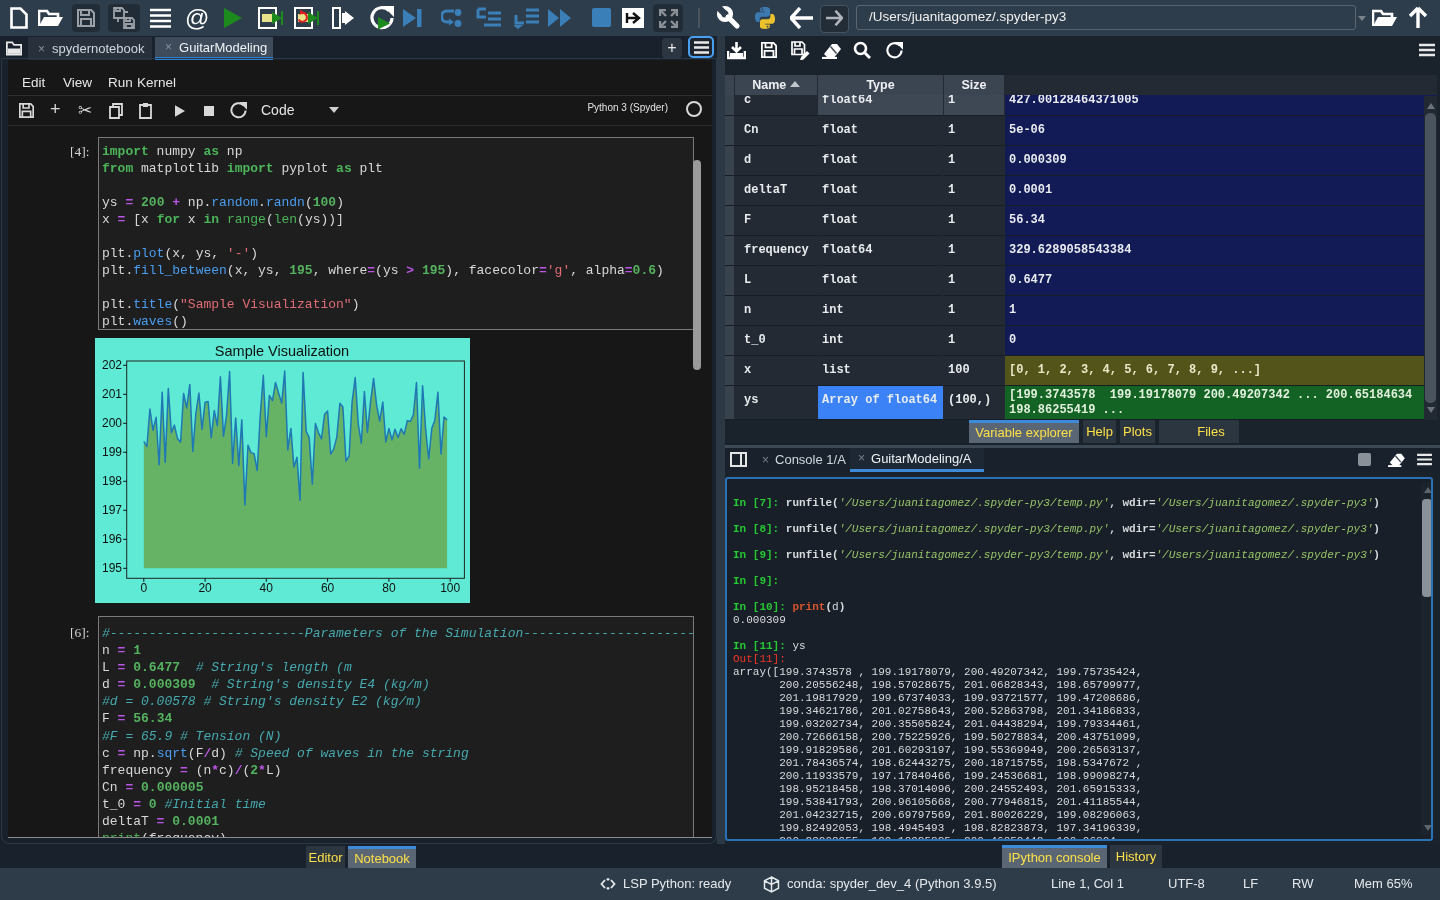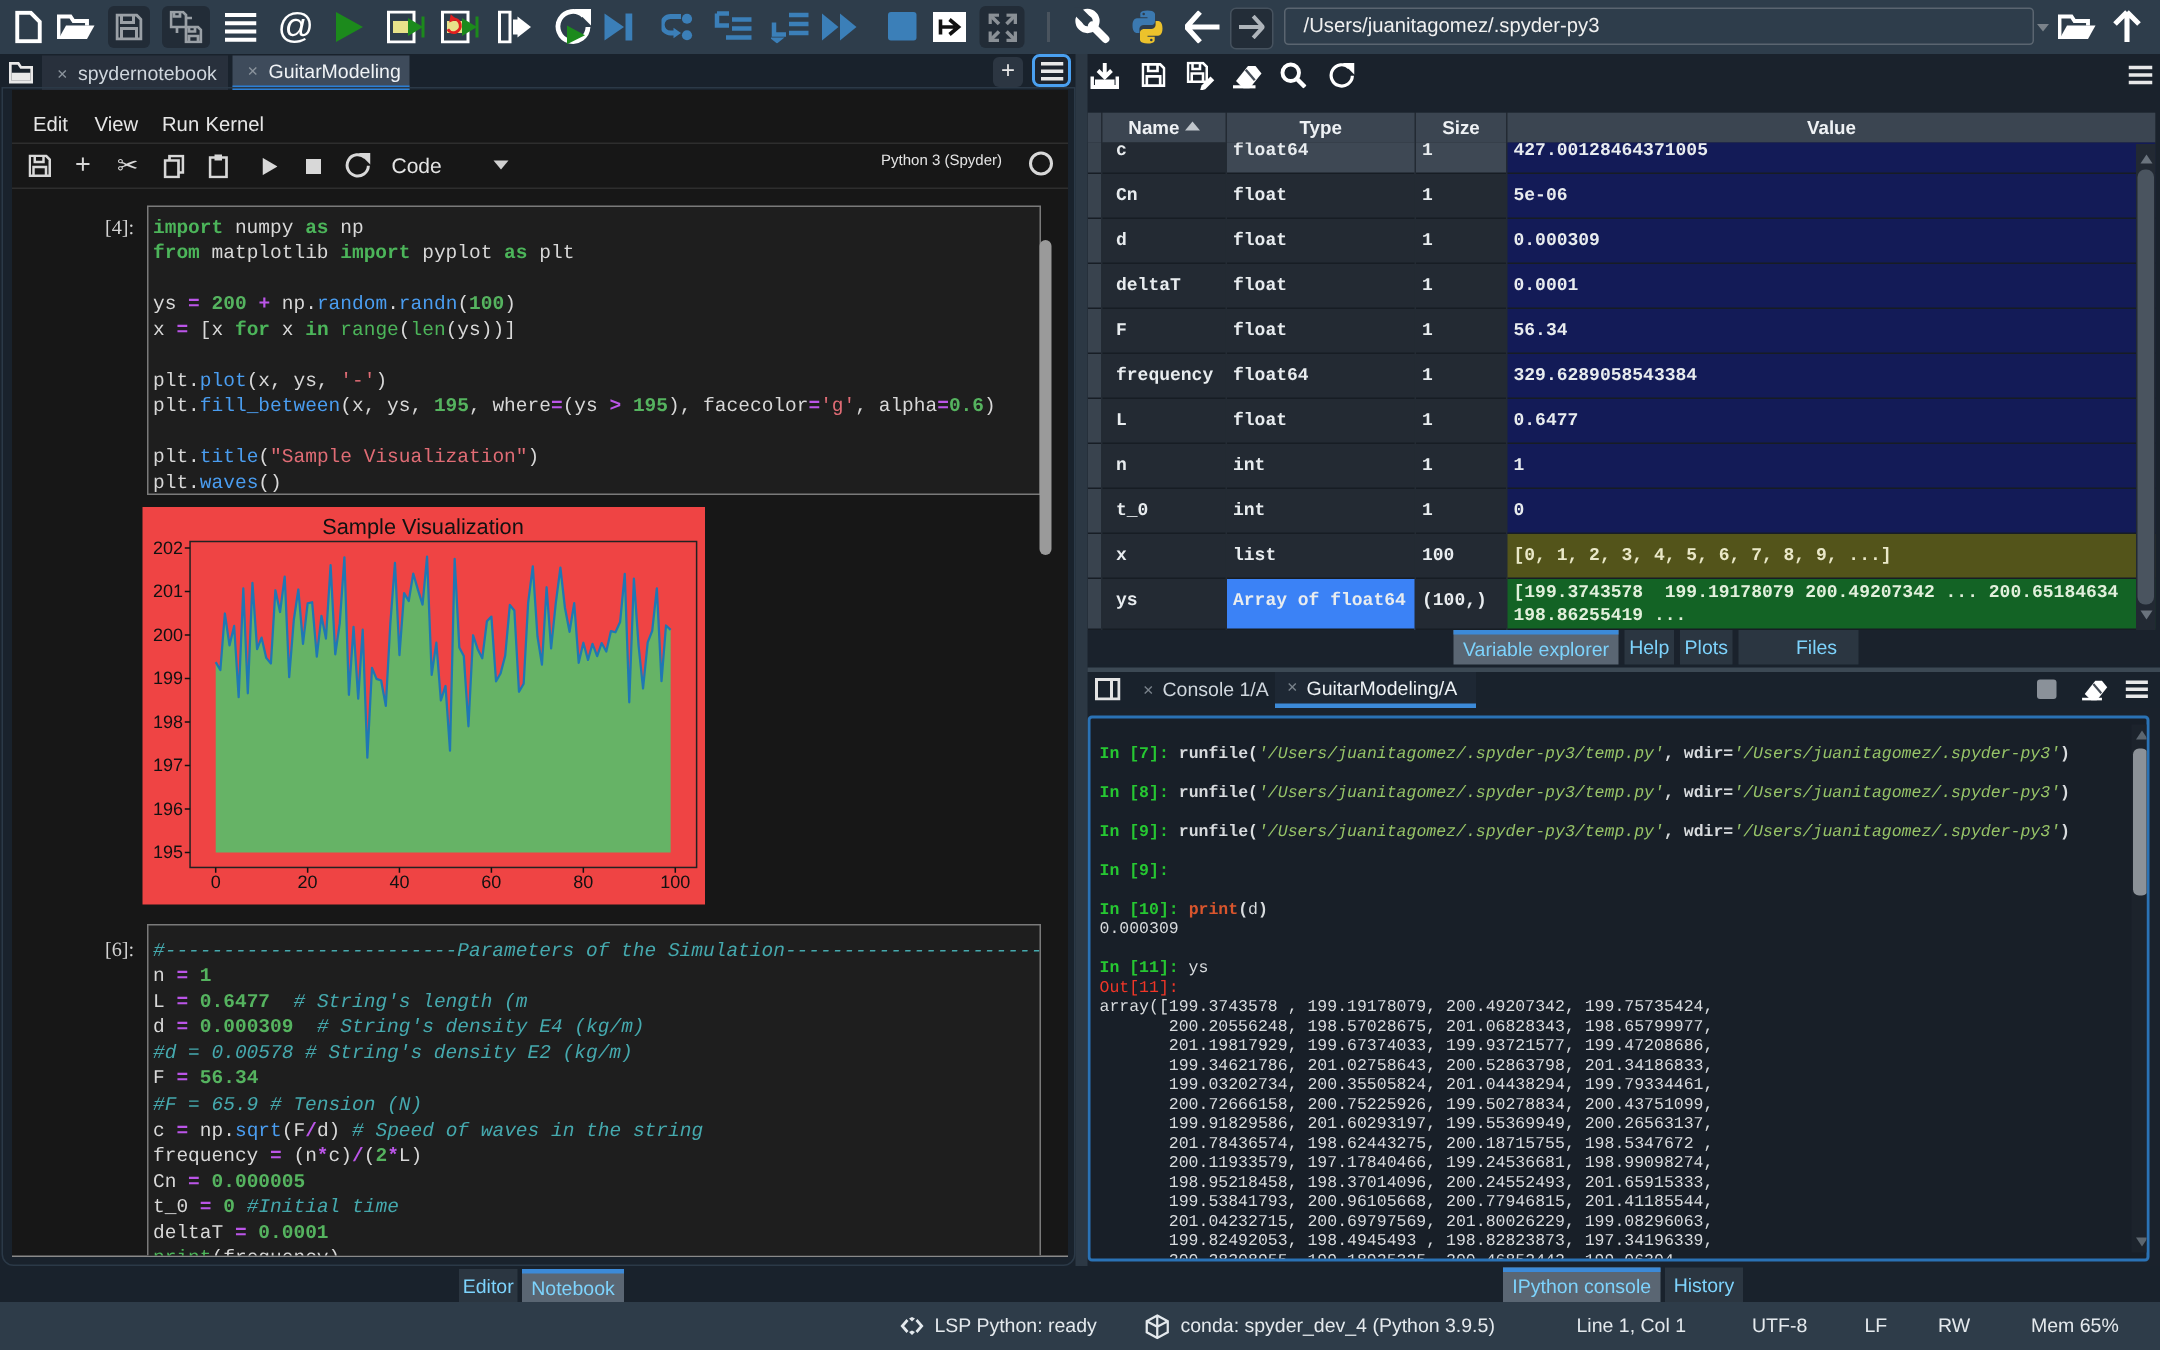--- a/index.html
+++ b/index.html
@@ -31,21 +31,21 @@
 
 #rtop{left:720px;top:36px;width:720px;height:407px;background:#1a222c;}
 #rtable{position:absolute;left:5px;top:39px;width:712px;height:345px;overflow:hidden;background:#232a33;}
 .hdr{position:absolute;top:0;height:20px;background:#3b4551;color:#eef1f4;font-weight:bold;font-size:12.5px;text-align:center;line-height:20px;}
 .row div{position:absolute;box-sizing:border-box;font-family:"Liberation Mono",monospace;font-size:12px;font-weight:bold;color:#e8ecef;padding:0 0 0 4px;border-bottom:1px solid #171d24;line-height:29px;overflow:hidden;white-space:pre;}
 .row div:nth-child(2){padding-left:9px;}
 .vblue{background:#131b57;}
 .volive{background:#53541a;}
 .vgreen{background:#136325;}
 
-.btab{position:absolute;height:23px;background:#2b3641;color:#7dd3fc;font-size:13px;text-align:center;line-height:23px;}
+.btab{position:absolute;height:23px;background:#2b3641;color:#fde047;font-size:13px;text-align:center;line-height:23px;}
 .btab.sel{background:#5a6673;border-top:3px solid #3c8ad8;height:20px;line-height:20px;}
 
 #rbot{left:720px;top:447px;width:720px;height:397px;background:#1a222c;}
 #ctabrow{position:absolute;left:0;top:0;width:100%;height:25px;background:#19222c;}
 .ctab{position:absolute;top:0;height:25px;font-size:13px;color:#cfd6dd;display:flex;align-items:center;}
 #cbox{position:absolute;left:5px;top:30px;width:708px;height:364px;background:#181f28;border:2px solid #2a72b5;border-radius:3px;box-sizing:border-box;overflow:hidden;}
 .cline{font-family:"Liberation Mono",monospace;font-size:11px;line-height:13px;white-space:pre;color:#d8dbde;margin:0;padding:14px 0 0 8px;}
 .cg{color:#26c832;font-weight:bold;}
 .cs{color:#97c468;font-style:italic;}
 .cr{color:#f03628;}
@@ -235,21 +235,21 @@
 
 ys <span class="op">=</span> <span class="num">200</span> <span class="op">+</span> np.<span class="fn">random</span>.<span class="fn">randn</span>(<span class="num">100</span>)
 x <span class="op">=</span> [x <span class="kw">for</span> x <span class="kw">in</span> <span class="bi">range</span>(<span class="bi">len</span>(ys))]
 
 plt.<span class="fn">plot</span>(x, ys, <span class="str">'-'</span>)
 plt.<span class="fn">fill_between</span>(x, ys, <span class="num">195</span>, where<span class="op">=</span>(ys <span class="op">&gt;</span> <span class="num">195</span>), facecolor<span class="op">=</span><span class="str">'g'</span>, alpha<span class="op">=</span><span class="num">0.6</span>)
 
 plt.<span class="fn">title</span>(<span class="str">"Sample Visualization"</span>)
 plt.<span class="fn">waves</span>()</pre>
 </div>
-<div class="abs" id="plotwrap" style="left:87px;top:278px;width:375px;height:265px;background:#ef4444;"><svg width="375" height="265" viewBox="0 0 375 265">
+<div class="abs" id="plotwrap" style="left:87px;top:278px;width:375px;height:265px;background:#5eead4;"><svg width="375" height="265" viewBox="0 0 375 265">
 <text x="187" y="18" text-anchor="middle" font-size="14.5" fill="#111" font-family="Liberation Sans, sans-serif">Sample Visualization</text>
 <rect x="31.7" y="23" width="337.7" height="217.3" fill="none" stroke="#222" stroke-width="1"></rect>
 <text x="27" y="234.3" text-anchor="end" font-size="12" fill="#111" font-family="Liberation Sans, sans-serif">195</text>
         <line x1="28.2" x2="31.7" y1="230.3" y2="230.3" stroke="#111" stroke-width="1"></line>
         <text x="27" y="205.3" text-anchor="end" font-size="12" fill="#111" font-family="Liberation Sans, sans-serif">196</text>
         <line x1="28.2" x2="31.7" y1="201.3" y2="201.3" stroke="#111" stroke-width="1"></line>
         <text x="27" y="176.3" text-anchor="end" font-size="12" fill="#111" font-family="Liberation Sans, sans-serif">197</text>
         <line x1="28.2" x2="31.7" y1="172.3" y2="172.3" stroke="#111" stroke-width="1"></line>
         <text x="27" y="147.3" text-anchor="end" font-size="12" fill="#111" font-family="Liberation Sans, sans-serif">198</text>
         <line x1="28.2" x2="31.7" y1="143.3" y2="143.3" stroke="#111" stroke-width="1"></line>
@@ -321,21 +321,20 @@
       <path d="M13 0 h11 v11 z" fill="#fff"></path>
     </svg>
 <svg class="abs" style="left:699px;top:7px" width="16" height="14" viewBox="0 0 16 14">
       <path d="M0 2 h16 M0 7 h16 M0 12 h16" stroke="#e8e8e8" stroke-width="2.4"></path>
     </svg>
 <div id="rtable">
   <div class="hdr" style="left:0;width:9px;"></div>
   <div class="hdr" style="left:10px;width:82px;">Name <span style="display:inline-block;vertical-align:2px;width:0;height:0;border-left:5px solid transparent;border-right:5px solid transparent;border-bottom:6px solid #c0c6cc;"></span></div>
   <div class="hdr" style="left:93px;width:125px;">Type</div>
   <div class="hdr" style="left:219px;width:60px;">Size</div>
-  <div class="hdr" style="left:280px;width:432px;">Value</div>
   <div id="rowsclip" class="abs" style="left:0;top:20px;width:712px;height:325px;overflow:hidden;">
         <div class="row">
 <div style="left:0;top:-9px;width:9px;height:30px;background:#39434e;"></div>
 <div style="left:10px;top:-9px;width:82px;height:30px;background:#232a33;">c</div>
 <div style="left:93px;top:-9px;width:125px;height:30px;background:#232a33;background:#3e4854;">float64</div>
 <div style="left:219px;top:-9px;width:60px;height:30px;background:#232a33;background:#3e4854;">1</div>
 <div class="vblue" style="left:280px;top:-9px;width:432px;height:30px;">427.00128464371005</div>
 </div>
 <div class="row">
 <div style="left:0;top:21px;width:9px;height:30px;background:#39434e;"></div>

